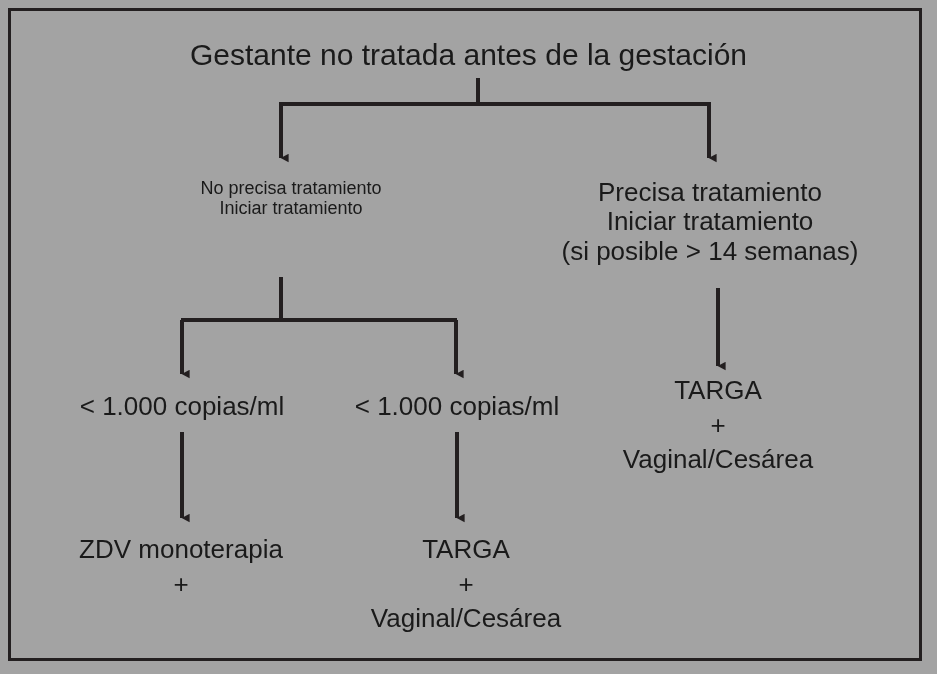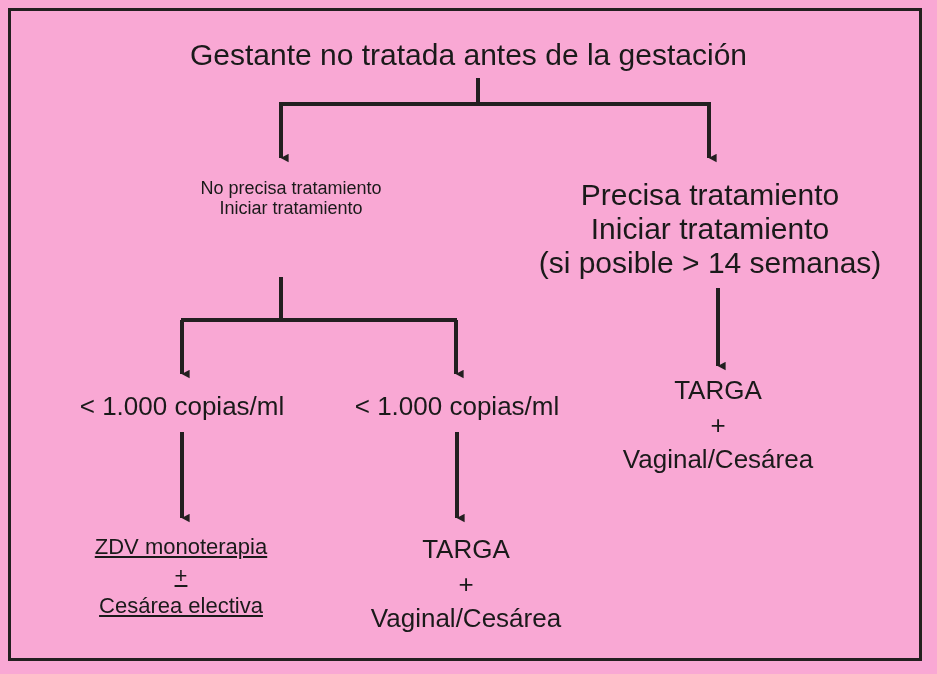--- a/index.html
+++ b/index.html
@@ -12,21 +12,21 @@
     height: 674px;
     font-family: "Liberation Sans", sans-serif;
     color: #1a1a1a;
     overflow: hidden;
   }
 
   #figure {
     position: relative;
     width: 937px;
     height: 674px;
-    background: #f9a8d4;
+    background: #a3a3a3;
   }
 
   
   #frame {
     position: absolute;
     left: 8px;
     top: 8px;
     width: 914px;
     height: 653px;
     border: 3px solid #231f20;
@@ -68,21 +68,21 @@
     top: 178px;
     width: 400px;
     font-size: 18px;
     line-height: 1.13;
   }
 
   #node-right-branch {
     left: 510px;
     top: 178px;
     width: 400px;
-    font-size: 30px;
+    font-size: 26px;
     line-height: 1.13;
   }
 
   #node-vl-left {
     left: 32px;
     top: 391px;
     width: 300px;
     font-size: 26px;
   }
 
@@ -90,23 +90,22 @@
     left: 307px;
     top: 391px;
     width: 300px;
     font-size: 26px;
   }
 
   #node-outcome-left {
     left: 31px;
     top: 532px;
     width: 300px;
-    font-size: 22px;
+    font-size: 26px;
     line-height: 1.33;
-    text-decoration: underline;
   }
 
   #node-outcome-mid {
     left: 316px;
     top: 532px;
     width: 300px;
     font-size: 26px;
     line-height: 1.33;
   }
 
@@ -178,21 +177,20 @@
     <span class="line">&lt; 1.000 copias/ml</span>
   </div>
 
   <div class="node" id="node-vl-right">
     <span class="line">&lt; 1.000 copias/ml</span>
   </div>
 
   <div class="node" id="node-outcome-left">
     <span class="line">ZDV monoterapia</span>
     <span class="line">+</span>
-    <span class="line">Cesárea electiva</span>
   </div>
 
   <div class="node" id="node-outcome-mid">
     <span class="line">TARGA</span>
     <span class="line">+</span>
     <span class="line">Vaginal/Cesárea</span>
   </div>
 
   <div class="node" id="node-outcome-right">
     <span class="line">TARGA</span>

